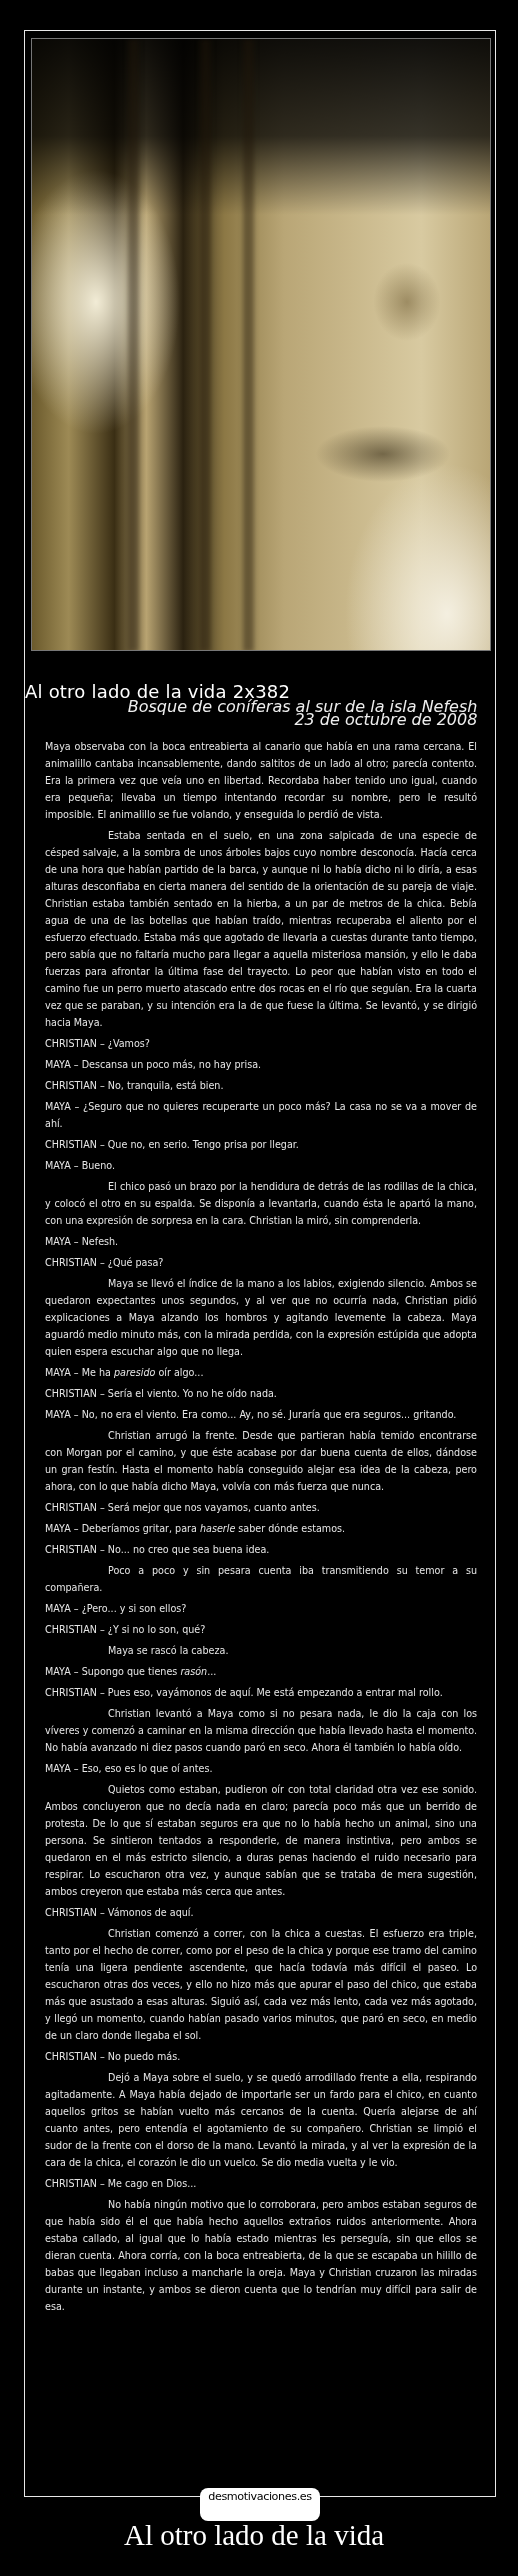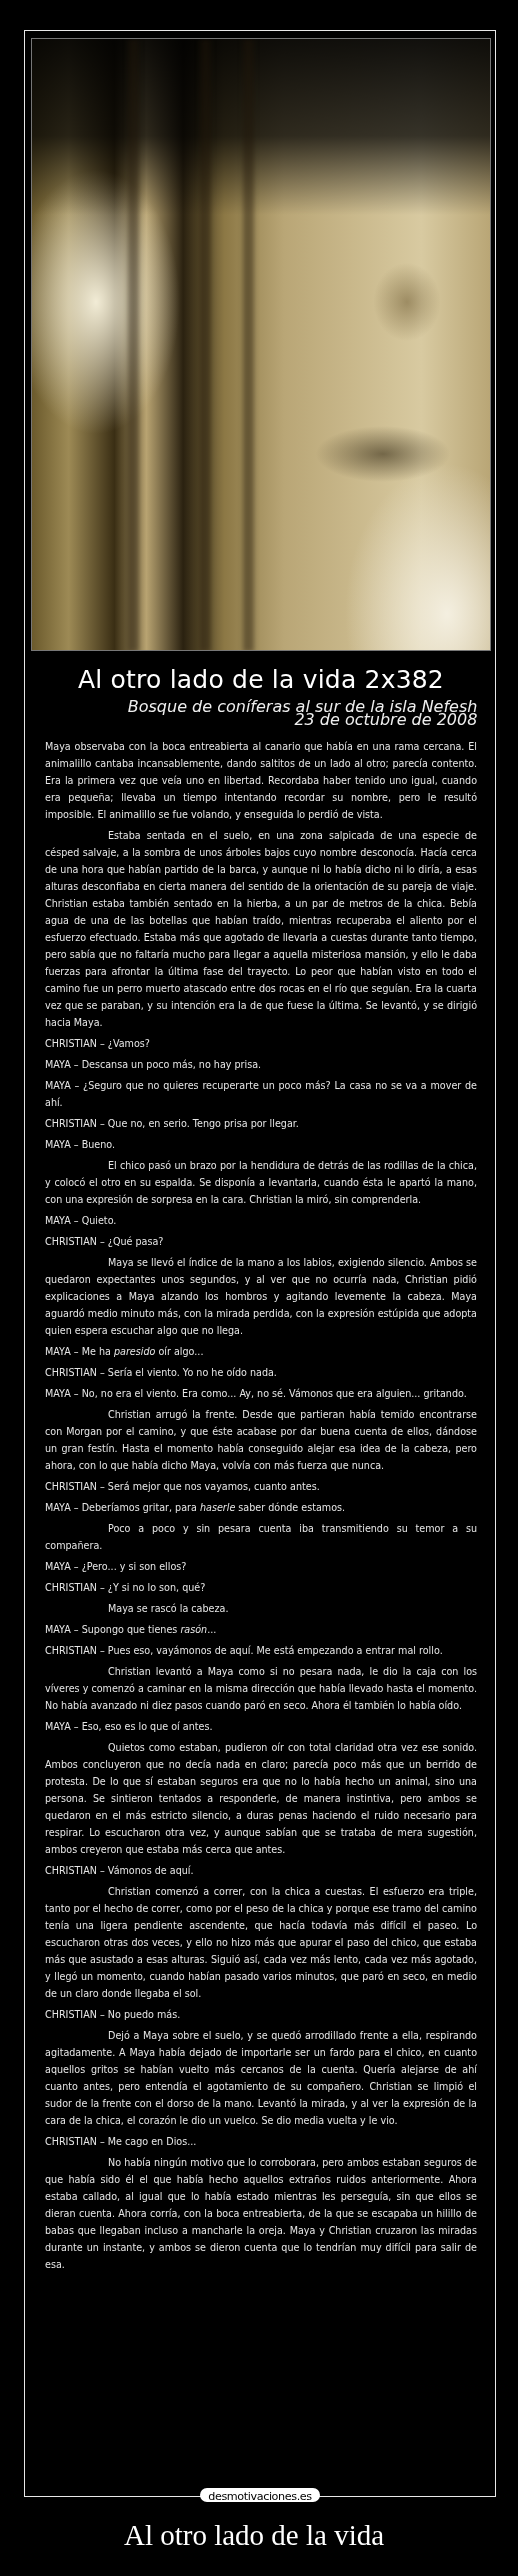--- a/index.html
+++ b/index.html
@@ -17,37 +17,37 @@
       radial-gradient(ellipse 112px 176px at 64px 263px, #f2ecd6, rgba(0,0,0,0) 75%),
       radial-gradient(ellipse 136px 200px at 415px 575px, #f4efe0, rgba(0,0,0,0) 75%),
       linear-gradient(90deg, #6b5a2c 0%, #9d8a55 8%, #3a2e14 18%, #b8a371 25%, #2a2110 33%, #8c7845 42%, #b9a676 55%, #c9b88b 70%, #d8caa1 85%, #b9a676 100%);
   }
   .photo .top-shade {
     position: absolute; left: 0; top: 0; width: 100%; height: 176px;
     background: linear-gradient(180deg, rgba(0,0,0,0.92) 0%, rgba(0,0,0,0.75) 55%, rgba(0,0,0,0) 100%);
   }
   .photo .hair-strand { position: absolute; top: 0; width: 11.2px; height: 613px; background: rgba(30,22,8,0.45); filter: blur(2.4px); }
   .title {
-    position: absolute; left: 0; top: 634px; width: 472px; text-align: center;
-    font-family: "DejaVu Sans", sans-serif; color: #fff; font-size: 25px; letter-spacing: 0.2px;
+    position: absolute; left: 0; top: 650px; width: 472px; 
+    font-family: "DejaVu Sans", sans-serif; color: #fff; font-size: 18px; letter-spacing: 0.2px;
   }
   .subtitle {
     position: absolute; right: 17.6px; top: 669px; text-align: right;
     font-family: "DejaVu Sans", sans-serif; font-style: italic; color: #eee; font-size: 16px; line-height: 13.6px;
   }
   .body-text {
     position: absolute; left: 16px; top: 703px; width: 440px;
     font-family: "DejaVu Sans", sans-serif; font-size: 9.6px; line-height: 17px; color: #e6e6e6;
     text-align: justify;
   }
   .body-text p { margin: 4px; }
   .body-text p.indent { text-indent: 63px; }
   .body-text em { font-style: italic; }
   .watermark {
-    position: absolute; left: 200px; top: 2488px; width: 120px; height: 14px;
+    position: absolute; left: 200px; top: 2488px; width: 120px; height: 33px;
     background: #fff; color: #000; border-radius: 8px;
     font-family: "DejaVu Sans", sans-serif; font-size: 11.2px; line-height: 17.6px; text-align: center; letter-spacing: -0.4px;
   }
   .caption {
     position: absolute; left: 0; top: 2519px; width: 508px; text-align: center;
     font-family: "Liberation Serif", "DejaVu Serif", serif; color: #fff; font-size: 29px;
   }
 </style>
 </head>
 <body>
@@ -64,33 +64,35 @@
   <div class="subtitle">
     <div>Bosque de coníferas al sur de la isla Nefesh</div>
     <div>23 de octubre de 2008</div>
   </div>
 
   <div class="body-text" id="story">
       <p>Maya observaba con la boca entreabierta al canario que había en una rama cercana. El animalillo cantaba incansablemente, dando saltitos de un lado al otro; parecía contento. Era la primera vez que veía uno en libertad. Recordaba haber tenido uno igual, cuando era pequeña; llevaba un tiempo intentando recordar su nombre, pero le resultó imposible. El animalillo se fue volando, y enseguida lo perdió de vista.</p>
       <p class="indent">Estaba sentada en el suelo, en una zona salpicada de una especie de césped salvaje, a la sombra de unos árboles bajos cuyo nombre desconocía. Hacía cerca de una hora que habían partido de la barca, y aunque ni lo había dicho ni lo diría, a esas alturas desconfiaba en cierta manera del sentido de la orientación de su pareja de viaje. Christian estaba también sentado en la hierba, a un par de metros de la chica. Bebía agua de una de las botellas que habían traído, mientras recuperaba el aliento por el esfuerzo efectuado. Estaba más que agotado de llevarla a cuestas durante tanto tiempo, pero sabía que no faltaría mucho para llegar a aquella misteriosa mansión, y ello le daba fuerzas para afrontar la última fase del trayecto. Lo peor que habían visto en todo el camino fue un perro muerto atascado entre dos rocas en el río que seguían. Era la cuarta vez que se paraban, y su intención era la de que fuese la última. Se levantó, y se dirigió hacia Maya.</p>
       <p>CHRISTIAN – ¿Vamos?</p>
       <p>MAYA – Descansa un poco más, no hay prisa.</p>
+      <p>CHRISTIAN – No, tranquila, está bien.</p>
       <p>MAYA – ¿Seguro que no quieres recuperarte un poco más? La casa no se va a mover de ahí.</p>
       <p>CHRISTIAN – Que no, en serio. Tengo prisa por llegar.</p>
       <p>MAYA – Bueno.</p>
       <p class="indent">El chico pasó un brazo por la hendidura de detrás de las rodillas de la chica, y colocó el otro en su espalda. Se disponía a levantarla, cuando ésta le apartó la mano, con una expresión de sorpresa en la cara. Christian la miró, sin comprenderla.</p>
-      <p>MAYA – Quieto.</p>
+      <p>MAYA – Nefesh.</p>
       <p>CHRISTIAN – ¿Qué pasa?</p>
       <p class="indent">Maya se llevó el índice de la mano a los labios, exigiendo silencio. Ambos se quedaron expectantes unos segundos, y al ver que no ocurría nada, Christian pidió explicaciones a Maya alzando los hombros y agitando levemente la cabeza. Maya aguardó medio minuto más, con la mirada perdida, con la expresión estúpida que adopta quien espera escuchar algo que no llega.</p>
       <p>MAYA – Me ha <em>paresido</em> oír algo...</p>
       <p>CHRISTIAN – Sería el viento. Yo no he oído nada.</p>
-      <p>MAYA – No, no era el viento. Era como... Ay, no sé. Vámonos que era alguien... gritando.</p>
+      <p>MAYA – No, no era el viento. Era como... Ay, no sé. Juraría que era seguros... gritando.</p>
       <p class="indent">Christian arrugó la frente. Desde que partieran había temido encontrarse con Morgan por el camino, y que éste acabase por dar buena cuenta de ellos, dándose un gran festín. Hasta el momento había conseguido alejar esa idea de la cabeza, pero ahora, con lo que había dicho Maya, volvía con más fuerza que nunca.</p>
       <p>CHRISTIAN – Será mejor que nos vayamos, cuanto antes.</p>
       <p>MAYA – Deberíamos gritar, para <em>haserle</em> saber dónde estamos.</p>
+      <p>CHRISTIAN – No... no creo que sea buena idea.</p>
       <p class="indent">Poco a poco y sin pesara cuenta iba transmitiendo su temor a su compañera.</p>
       <p>MAYA – ¿Pero... y si son ellos?</p>
       <p>CHRISTIAN – ¿Y si no lo son, qué?</p>
       <p class="indent">Maya se rascó la cabeza.</p>
       <p>MAYA – Supongo que tienes <em>rasón</em>...</p>
       <p>CHRISTIAN – Pues eso, vayámonos de aquí. Me está empezando a entrar mal rollo.</p>
       <p class="indent">Christian levantó a Maya como si no pesara nada, le dio la caja con los víveres y comenzó a caminar en la misma dirección que había llevado hasta el momento. No había avanzado ni diez pasos cuando paró en seco. Ahora él también lo había oído.</p>
       <p>MAYA – Eso, eso es lo que oí antes.</p>
       <p class="indent">Quietos como estaban, pudieron oír con total claridad otra vez ese sonido. Ambos concluyeron que no decía nada en claro; parecía poco más que un berrido de protesta. De lo que sí estaban seguros era que no lo había hecho un animal, sino una persona. Se sintieron tentados a responderle, de manera instintiva, pero ambos se quedaron en el más estricto silencio, a duras penas haciendo el ruido necesario para respirar. Lo escucharon otra vez, y aunque sabían que se trataba de mera sugestión, ambos creyeron que estaba más cerca que antes.</p>
       <p>CHRISTIAN – Vámonos de aquí.</p>

